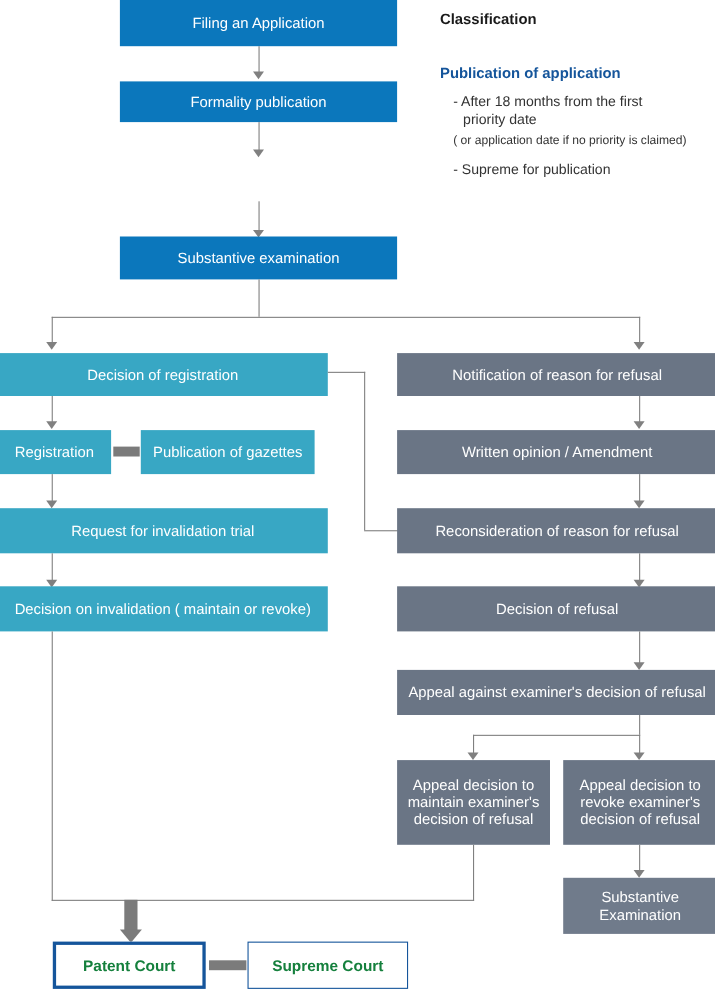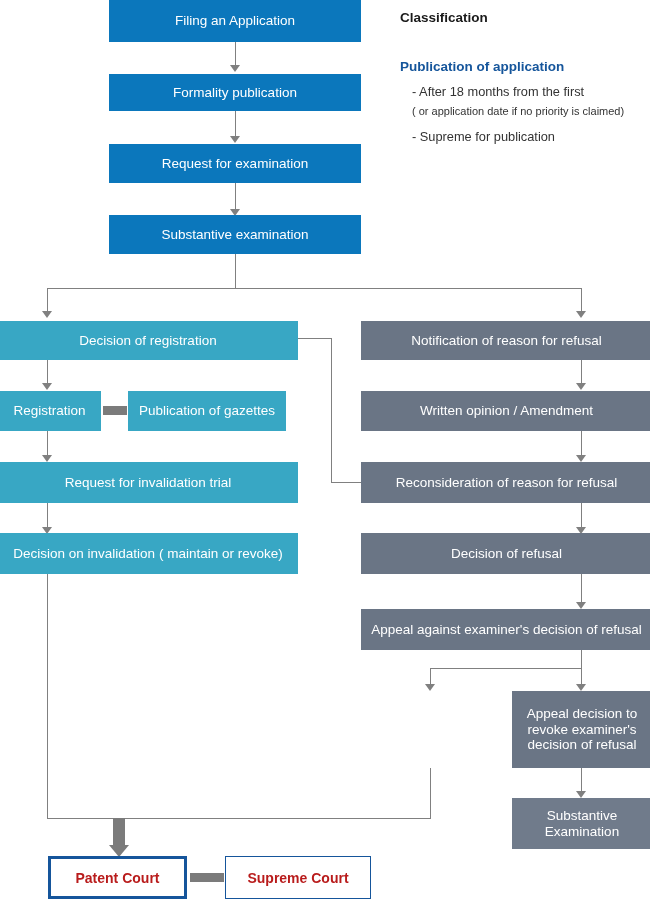--- a/index.html
+++ b/index.html
@@ -10,21 +10,21 @@
   .box{position:absolute;box-sizing:border-box;display:flex;
        align-items:center;justify-content:center;text-align:center;
        color:#ffffff;font-size:13.5px;line-height:1.18;padding:2px 6px;}
   .box.blue{background:#0b77bc;}
   .box.teal{background:#38a7c4;}
   .box.gray{background:#6a7585;}
   .box.graylight{background:#707b8b;}
 
   .courtbox{position:absolute;box-sizing:border-box;display:flex;
        align-items:center;justify-content:center;text-align:center;
-       background:#ffffff;color:#b91c1c;font-size:14px;font-weight:600;}
+       background:#ffffff;color:#15803d;font-size:14px;font-weight:600;}
   .courtbox.thick{border:3px solid #15559b;}
   .courtbox.thin{border:1.5px solid #15559b;}
 
   
   .ln{position:absolute;background:#808080;}
   .vl{width:1.3px;}
   .hl{height:1.3px;}
 
   .arw{position:absolute;width:0;height:0;
        border-left:5.5px solid transparent;border-right:5.5px solid transparent;
@@ -54,21 +54,20 @@
   <div class="box blue" style="left:109px;top:0px;width:252px;height:42px;">Filing an Application</div>
 
   <div class="ln vl" style="left:234.5px;top:42px;height:24px;"></div>
   <div class="arw" style="left:229.5px;top:65px;"></div>
 
   <div class="box blue" style="left:109px;top:74px;width:252px;height:37px;">Formality publication</div>
 
   <div class="ln vl" style="left:234.5px;top:111px;height:26px;"></div>
   <div class="arw" style="left:229.5px;top:136px;"></div>
 
-  <div class="box blue" style="left:109px;top:144px;width:252px;height:39px;">Request for examination</div>
 
   <div class="ln vl" style="left:234.5px;top:183px;height:27px;"></div>
   <div class="arw" style="left:229.5px;top:209px;"></div>
 
   <div class="box blue" style="left:109px;top:215px;width:252px;height:39px;">Substantive examination</div>
 
   <div class="ln vl" style="left:234.5px;top:254px;height:34px;"></div>
   <div class="ln hl" style="left:47px;top:287.5px;width:535px;"></div>
   <div class="ln vl" style="left:47px;top:287.5px;height:24px;"></div>
   <div class="arw" style="left:42px;top:311px;"></div>
@@ -122,20 +121,21 @@
 
   <div class="box gray" style="left:361px;top:609px;width:291px;height:41px;">Appeal against examiner's decision of refusal</div>
 
   <div class="ln vl" style="left:581px;top:650px;height:18px;"></div>
   <div class="ln hl" style="left:430px;top:667.5px;width:152px;"></div>
   <div class="ln vl" style="left:430px;top:667.5px;height:17px;"></div>
   <div class="arw" style="left:425px;top:684px;"></div>
   <div class="ln vl" style="left:581px;top:667.5px;height:17px;"></div>
   <div class="arw" style="left:576px;top:684px;"></div>
 
+  <div class="box gray" style="left:361px;top:691px;width:139px;height:77px;">Appeal decision to maintain examiner's decision of refusal</div>
 
   <div class="box gray" style="left:512px;top:691px;width:140px;height:77px;">Appeal decision to revoke examiner's decision of refusal</div>
 
   <div class="ln vl" style="left:581px;top:768px;height:24px;"></div>
   <div class="arw" style="left:576px;top:791px;"></div>
 
   <div class="box graylight" style="left:512px;top:798px;width:140px;height:51px;">Substantive Examination</div>
 
   <div class="ln vl" style="left:47px;top:574px;height:245px;"></div>
   <div class="ln vl" style="left:430px;top:768px;height:51px;"></div>
@@ -150,18 +150,19 @@
 
   <div class="linkbar" style="left:190px;top:873px;width:34px;"></div>
 
   <div class="courtbox thin" style="left:225px;top:856px;width:146px;height:43px;text-align:right;">Supreme Court</div>
 
   <div id="panel">
     <div class="p-head">Classification</div>
     <div class="p-sub">Publication of application</div>
     <div class="p-item">
       <span>- After 18 months from the first</span>
+      <span class="ind">priority date</span>
     </div>
     <div class="p-note">( or application date if no priority is claimed)</div>
     <div class="p-item">- Supreme for publication</div>
   </div>
 
 </div>
 
 </body></html>

